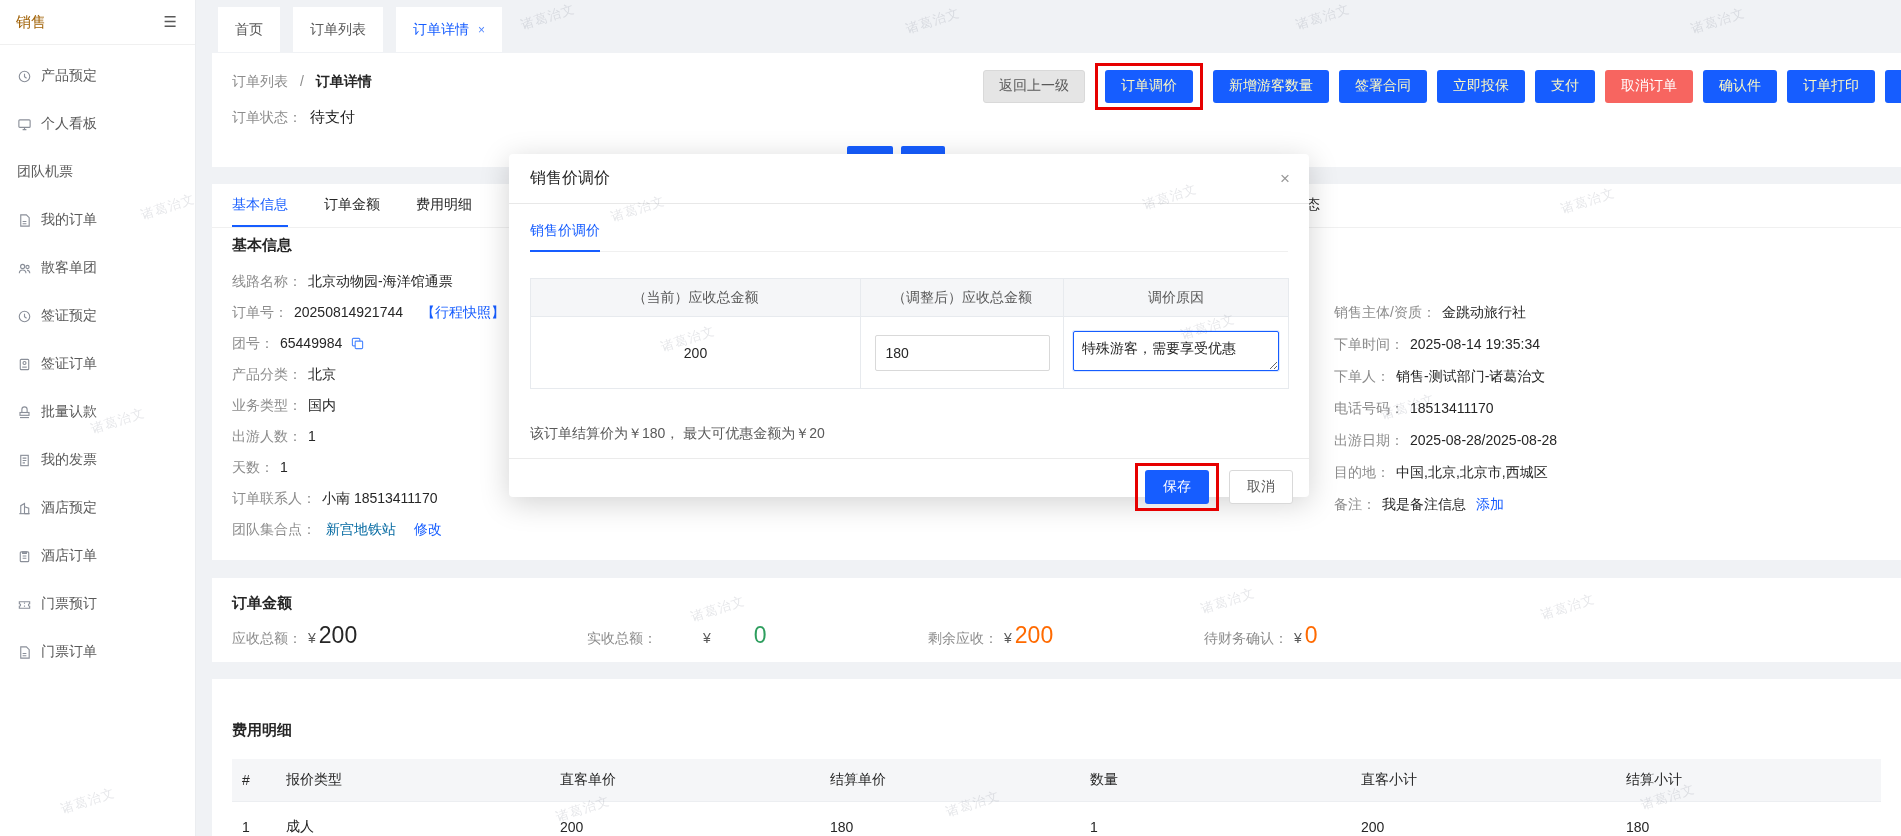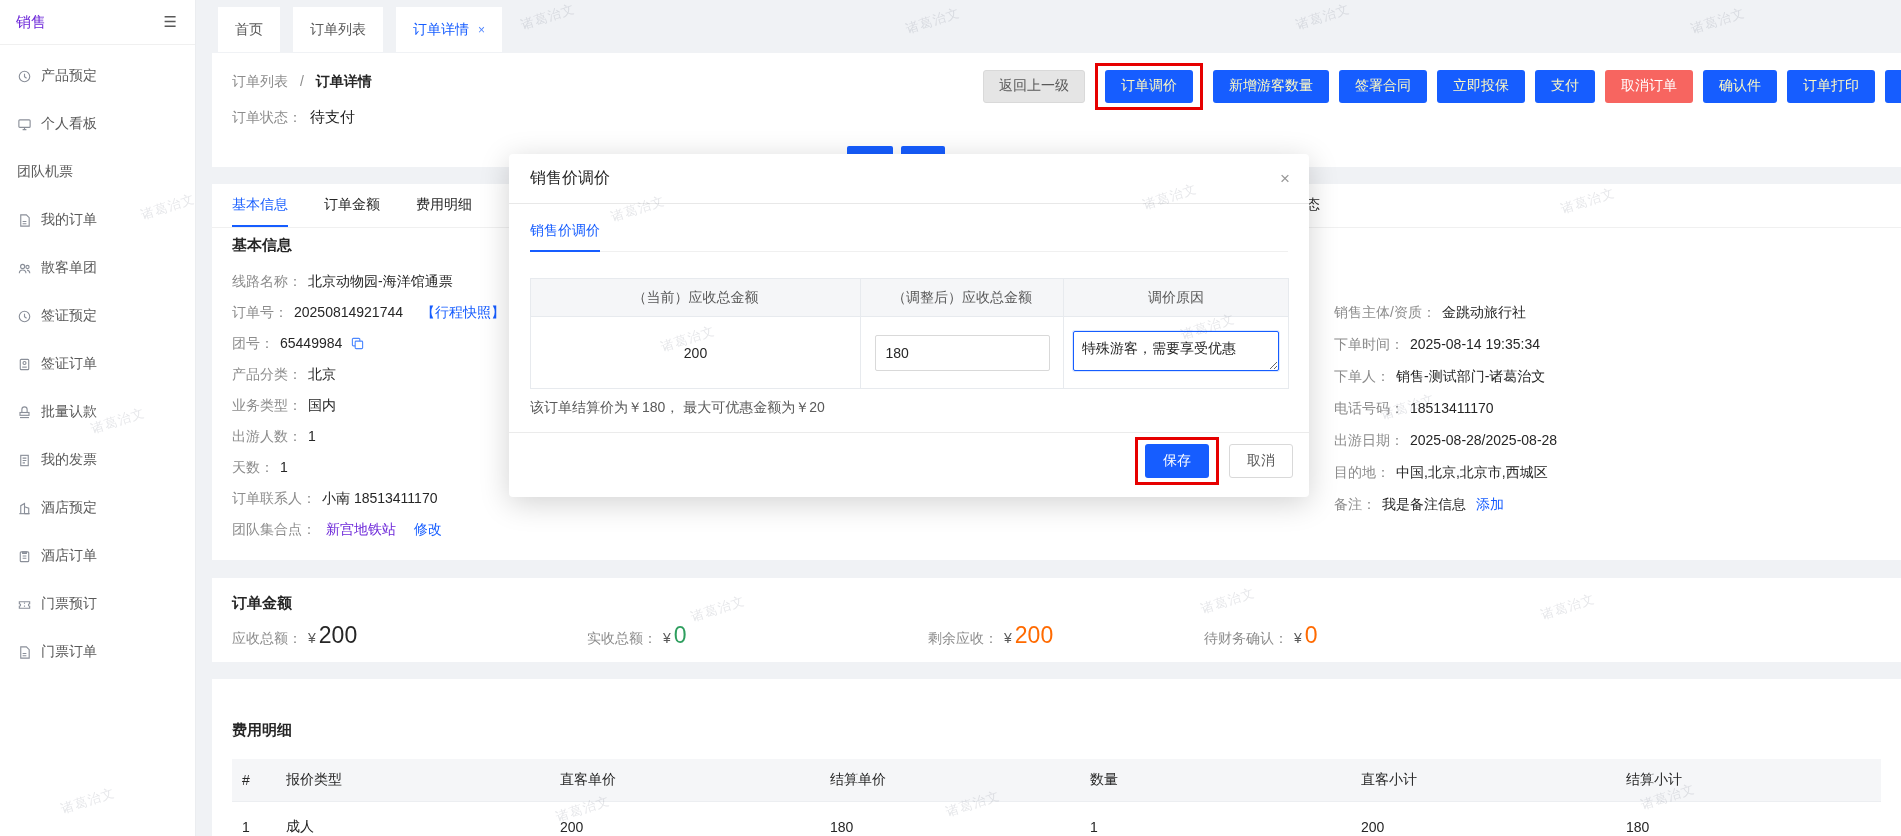--- a/index.html
+++ b/index.html
@@ -11,21 +11,21 @@
   }
   
   .wm { position:absolute; z-index:60; pointer-events:none;
         color:rgba(60,70,90,.13); font-size:13px; letter-spacing:1px;
         transform:rotate(-18deg); white-space:nowrap; }
   
   .sidebar { position:absolute; left:0; top:0; width:196px; height:836px;
              background:#fff; border-right:1px solid #ebedf0; z-index:2; }
   .sb-header { display:flex; align-items:center; justify-content:space-between;
                height:45px; padding:0 18px 0 16px; border-bottom:1px solid #f0f0f0; }
-  .sb-title { font-size:15px; color:#6d28d9; }
+  .sb-title { font-size:15px; color:#a16207; }
   .sb-fold { color:#595959; font-size:15px; cursor:pointer; }
   .sb-nav { padding-top:7px; }
   .sb-item { display:flex; align-items:center; height:48px; padding-left:17px;
              color:#595959; cursor:pointer; }
   .sb-item .ic { width:15px; height:15px; margin-right:9px; flex:0 0 15px; display:inline-flex; }
   .sb-item.no-icon { padding-left:17px; }
   
   .tabstrip { position:absolute; left:196px; top:0; right:0; height:44px;
               display:flex; gap:13px; padding:7px 0 0 22px; z-index:1; }
   .tchip { display:inline-flex; align-items:center; height:45px; padding:0 17px;
@@ -57,21 +57,21 @@
            padding:12px 0 0 20px; display:flex; gap:36px; }
   .dtab { padding-bottom:11px; cursor:pointer; color:#262626; }
   .dtab.active { color:#165dff; border-bottom:2px solid #165dff; }
   .dtab.obscured { position:absolute; left:1052px; top:12px; }
   .info-heading { position:absolute; left:20px; top:52px; font-size:15px; font-weight:bold; }
   .info-col { position:absolute; line-height:31px; }
   .info-left  { left:20px;  top:82px; }
   .info-right { left:1122px; top:112px; line-height:32px; }
   .f-lbl { color:#8c8c8c; margin-right:6px; }
   .f-val { color:#262626; }
-  .f-link { color:#6d28d9; cursor:pointer; }
+  .f-link { color:#0369a1; cursor:pointer; }
   .f-action { color:#165dff; cursor:pointer; margin-left:14px; }
   .copy-ic { display:inline-block; width:13px; height:13px; margin-left:5px;
              vertical-align:-2px; cursor:pointer; }
   
   .amount-card { top:578px; height:84px; }
   .amount-heading { position:absolute; left:20px; top:16px; font-size:15px; font-weight:bold; }
   .amt { position:absolute; top:44px; display:flex; align-items:baseline; }
   .amt .lbl { color:#8c8c8c; }
   .amt .cur { color:#595959; margin:0 3px 0 6px; }
   .amt .num { font-size:23px; }
@@ -102,21 +102,21 @@
   .m-table th { background:#f5f6f8; height:38px; font-weight:normal; color:#595959;
                 text-align:center; border:1px solid #e7eaee; }
   .m-table td { height:72px; text-align:center; border:1px solid #e7eaee; vertical-align:middle; }
   .m-input { width:175px; height:36px; border:1px solid #d9d9d9; border-radius:2px;
              padding:0 10px; font-size:14px; color:#262626;
              font-family:"Liberation Sans","DejaVu Sans",sans-serif; }
   .m-textarea { width:206px; height:40px; border:1px solid #165dff; border-radius:2px;
                 padding:8px 8px; font-size:14px; color:#262626; resize:both;
                 outline:none; box-shadow:0 0 0 1px rgba(22,93,255,.15);
                 font-family:"Liberation Sans","DejaVu Sans",sans-serif; }
-  .m-note { margin-top:10px; color:#595959; }
+  .m-note { margin-top:36px; color:#595959; }
   .m-footer { margin-top:15px; border-top:1px solid #ebebeb; height:57px;
               display:flex; align-items:center; justify-content:flex-end;
               gap:10px; padding-right:16px; }
   .btn-sm { height:34px; padding:0 17px; display:inline-flex; align-items:center;
             border-radius:3px; font-size:14px; cursor:pointer; border:1px solid transparent; }
   .btn-save { background:#165dff; color:#fff; }
   .btn-cancel { background:#fff; border-color:#d9d9d9; color:#595959; }
   svg { display:block; }
 </style>
 </head>
@@ -363,21 +363,21 @@
   </div>
 </section>
 
 <section class="card amount-card">
   <div class="amount-heading">订单金额</div>
   <div class="amt" style="left:20px;">
     <span class="lbl">应收总额：</span>
     <span class="cur">¥</span>
     <span class="num v-dark">200</span>
   </div>
-  <div class="amt" style="left:375px;">
+  <div class="amt" style="left:375px;gap:40px;">
     <span class="lbl">实收总额：</span>
     <span class="cur">¥</span>
     <span class="num v-green">0</span>
   </div>
   <div class="amt" style="left:716px;">
     <span class="lbl">剩余应收：</span>
     <span class="cur">¥</span>
     <span class="num v-orange">200</span>
   </div>
   <div class="amt" style="left:992px;">

